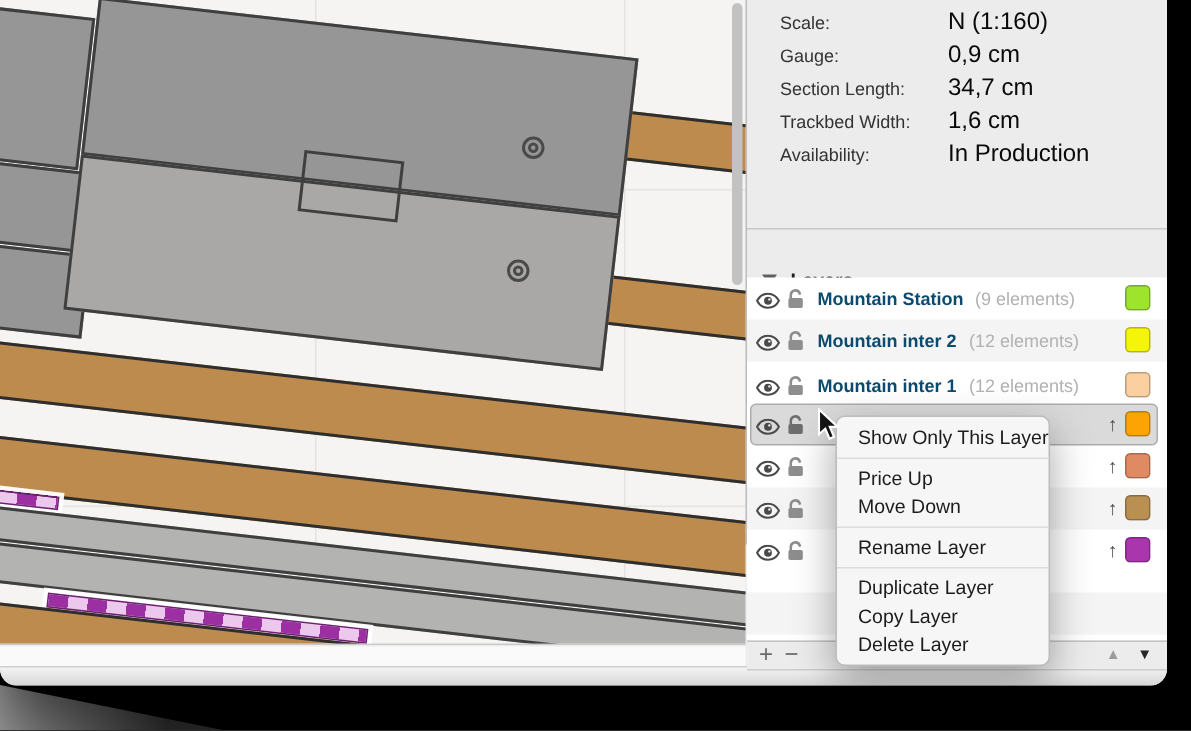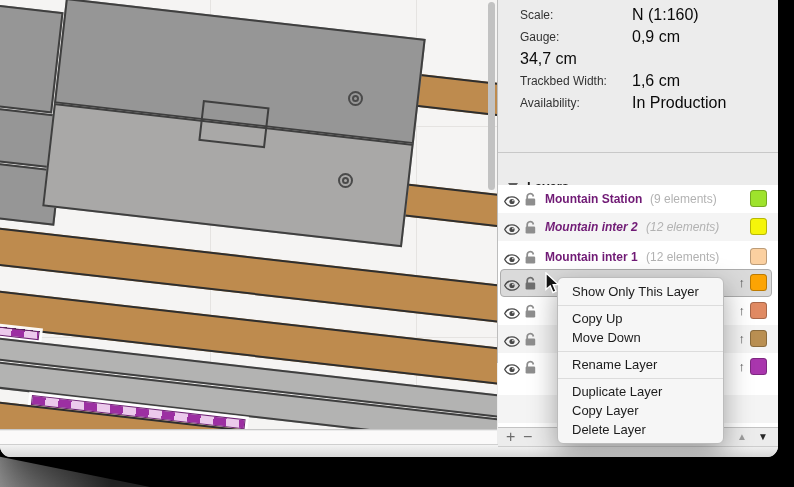--- a/index.html
+++ b/index.html
@@ -53,41 +53,41 @@
   .plabel{width:112px;font-size:12px;color:#333;}
   .pvalue{font-size:16px;color:#0a0a0a;}
   .sb-divider{position:absolute;left:0;top:152px;width:100%;height:1px;background:#C8C8C8;}
   .layers-header{position:absolute;left:0;top:170px;width:100%;height:32px;
                  display:flex;align-items:center;}
   .tri-down{width:0;height:0;border-left:5px solid transparent;border-right:5px solid transparent;
             border-top:7px solid #5F5F5F;margin-left:10px;}
   .layers-title{font-size:13px;font-weight:bold;color:#1d1d1d;margin-left:9px;}
   .layers-list{position:absolute;left:0;top:185px;width:100%;height:242px;background:#fff;}
   .lrow{position:absolute;left:0;width:100%;height:28px;}
-  .lrow.alt{background:#F4F4F4;font-style:italic;}
+  .lrow.alt{background:#F4F4F4;}
   .lrow .eye{position:absolute;left:6px;top:8px;}
   .lrow .lock{position:absolute;left:26px;top:7px;}
-  .lrow .lname{position:absolute;left:47px;top:7px;font-size:12px;font-weight:bold;color:#701a75;white-space:nowrap;}
+  .lrow .lname{position:absolute;left:47px;top:7px;font-size:12px;font-weight:bold;color:#0c4a6e;white-space:nowrap;}
   .lrow .lcount{position:absolute;left:47px;top:7px;font-size:12px;color:#B2B2B2;white-space:nowrap;}
   .lrow .uparrow{position:absolute;right:33px;top:6px;font-size:13px;font-weight:bold;color:#4f4f4f;}
   .lrow .swatch{position:absolute;right:11px;top:5px;width:17px;height:17px;border-radius:3.5px;
                 border:1px solid rgba(0,0,0,.25);}
   .lrow.sel::before{content:"";position:absolute;left:2px;right:6px;top:0;bottom:0;
                     background:var(--selection_bg);border:1px solid #ACACAC;border-radius:4px;}
   .lrow>*{z-index:1;}
   .empty-stripe{position:absolute;left:0;top:210px;width:100%;height:28px;background:#F4F4F4;}
   .layers-footer{position:absolute;left:0;top:427px;width:100%;height:20px;background:#ECECEC;
                  border-top:1px solid #C3C3C3;border-bottom:1px solid #CDCDCD;}
   .btn-add{position:absolute;left:8px;top:0px;font-size:16px;color:#6a6a6a;line-height:18px;}
   .btn-remove{position:absolute;left:25px;top:0px;font-size:16px;color:#6a6a6a;line-height:18px;}
   .btn-up{position:absolute;right:31px;top:3px;font-size:10px;color:#9C9C9C;}
   .btn-down{position:absolute;right:10px;top:3px;font-size:10px;color:#262626;}
 
   
-  .menu{position:absolute;left:557px;top:277px;width:167px;z-index:40;
+  .menu{position:absolute;left:557px;top:277px;width:143px;z-index:40;
         background:var(--menu_bg);border:1px solid #BCBCBC;border-radius:6px;
         box-shadow:0 10px 28px rgba(0,0,0,.35);padding:4px 0;}
   .mi{height:19px;line-height:19px;padding:0 14px;font-size:13px;color:#1c1c1c;white-space:nowrap;}
   .msep{height:1px;background:#DCDCDC;margin:3.5px 0;}
 
   .cursor{position:absolute;left:545px;top:272px;z-index:60;}
 </style>
 </head>
 <body>
 
@@ -140,20 +140,21 @@
       <div class="props">
         <div class="prow">
             <span class="plabel">Scale:</span>
             <span class="pvalue">N (1:160)</span>
           </div>
         <div class="prow">
             <span class="plabel">Gauge:</span>
             <span class="pvalue">0,9 cm</span>
           </div>
         <div class="prow">
+            <span class="plabel">Section Length:</span>
             <span class="pvalue">34,7 cm</span>
           </div>
         <div class="prow">
             <span class="plabel">Trackbed Width:</span>
             <span class="pvalue">1,6 cm</span>
           </div>
         <div class="prow">
             <span class="plabel">Availability:</span>
             <span class="pvalue">In Production</span>
           </div>
@@ -282,21 +283,21 @@
         <span class="btn-up">▲</span>
         <span class="btn-down">▼</span>
       </div>
 
     </div>
   </div>
 
   <div class="menu">
     <div class="mi">Show Only This Layer</div>
     <div class="msep"></div>
-    <div class="mi">Copy Up</div>
+    <div class="mi">Price Up</div>
     <div class="mi">Move Down</div>
     <div class="msep"></div>
     <div class="mi">Rename Layer</div>
     <div class="msep"></div>
     <div class="mi">Duplicate Layer</div>
     <div class="mi">Copy Layer</div>
     <div class="mi">Delete Layer</div>
   </div>
 
   <div class="cursor">

